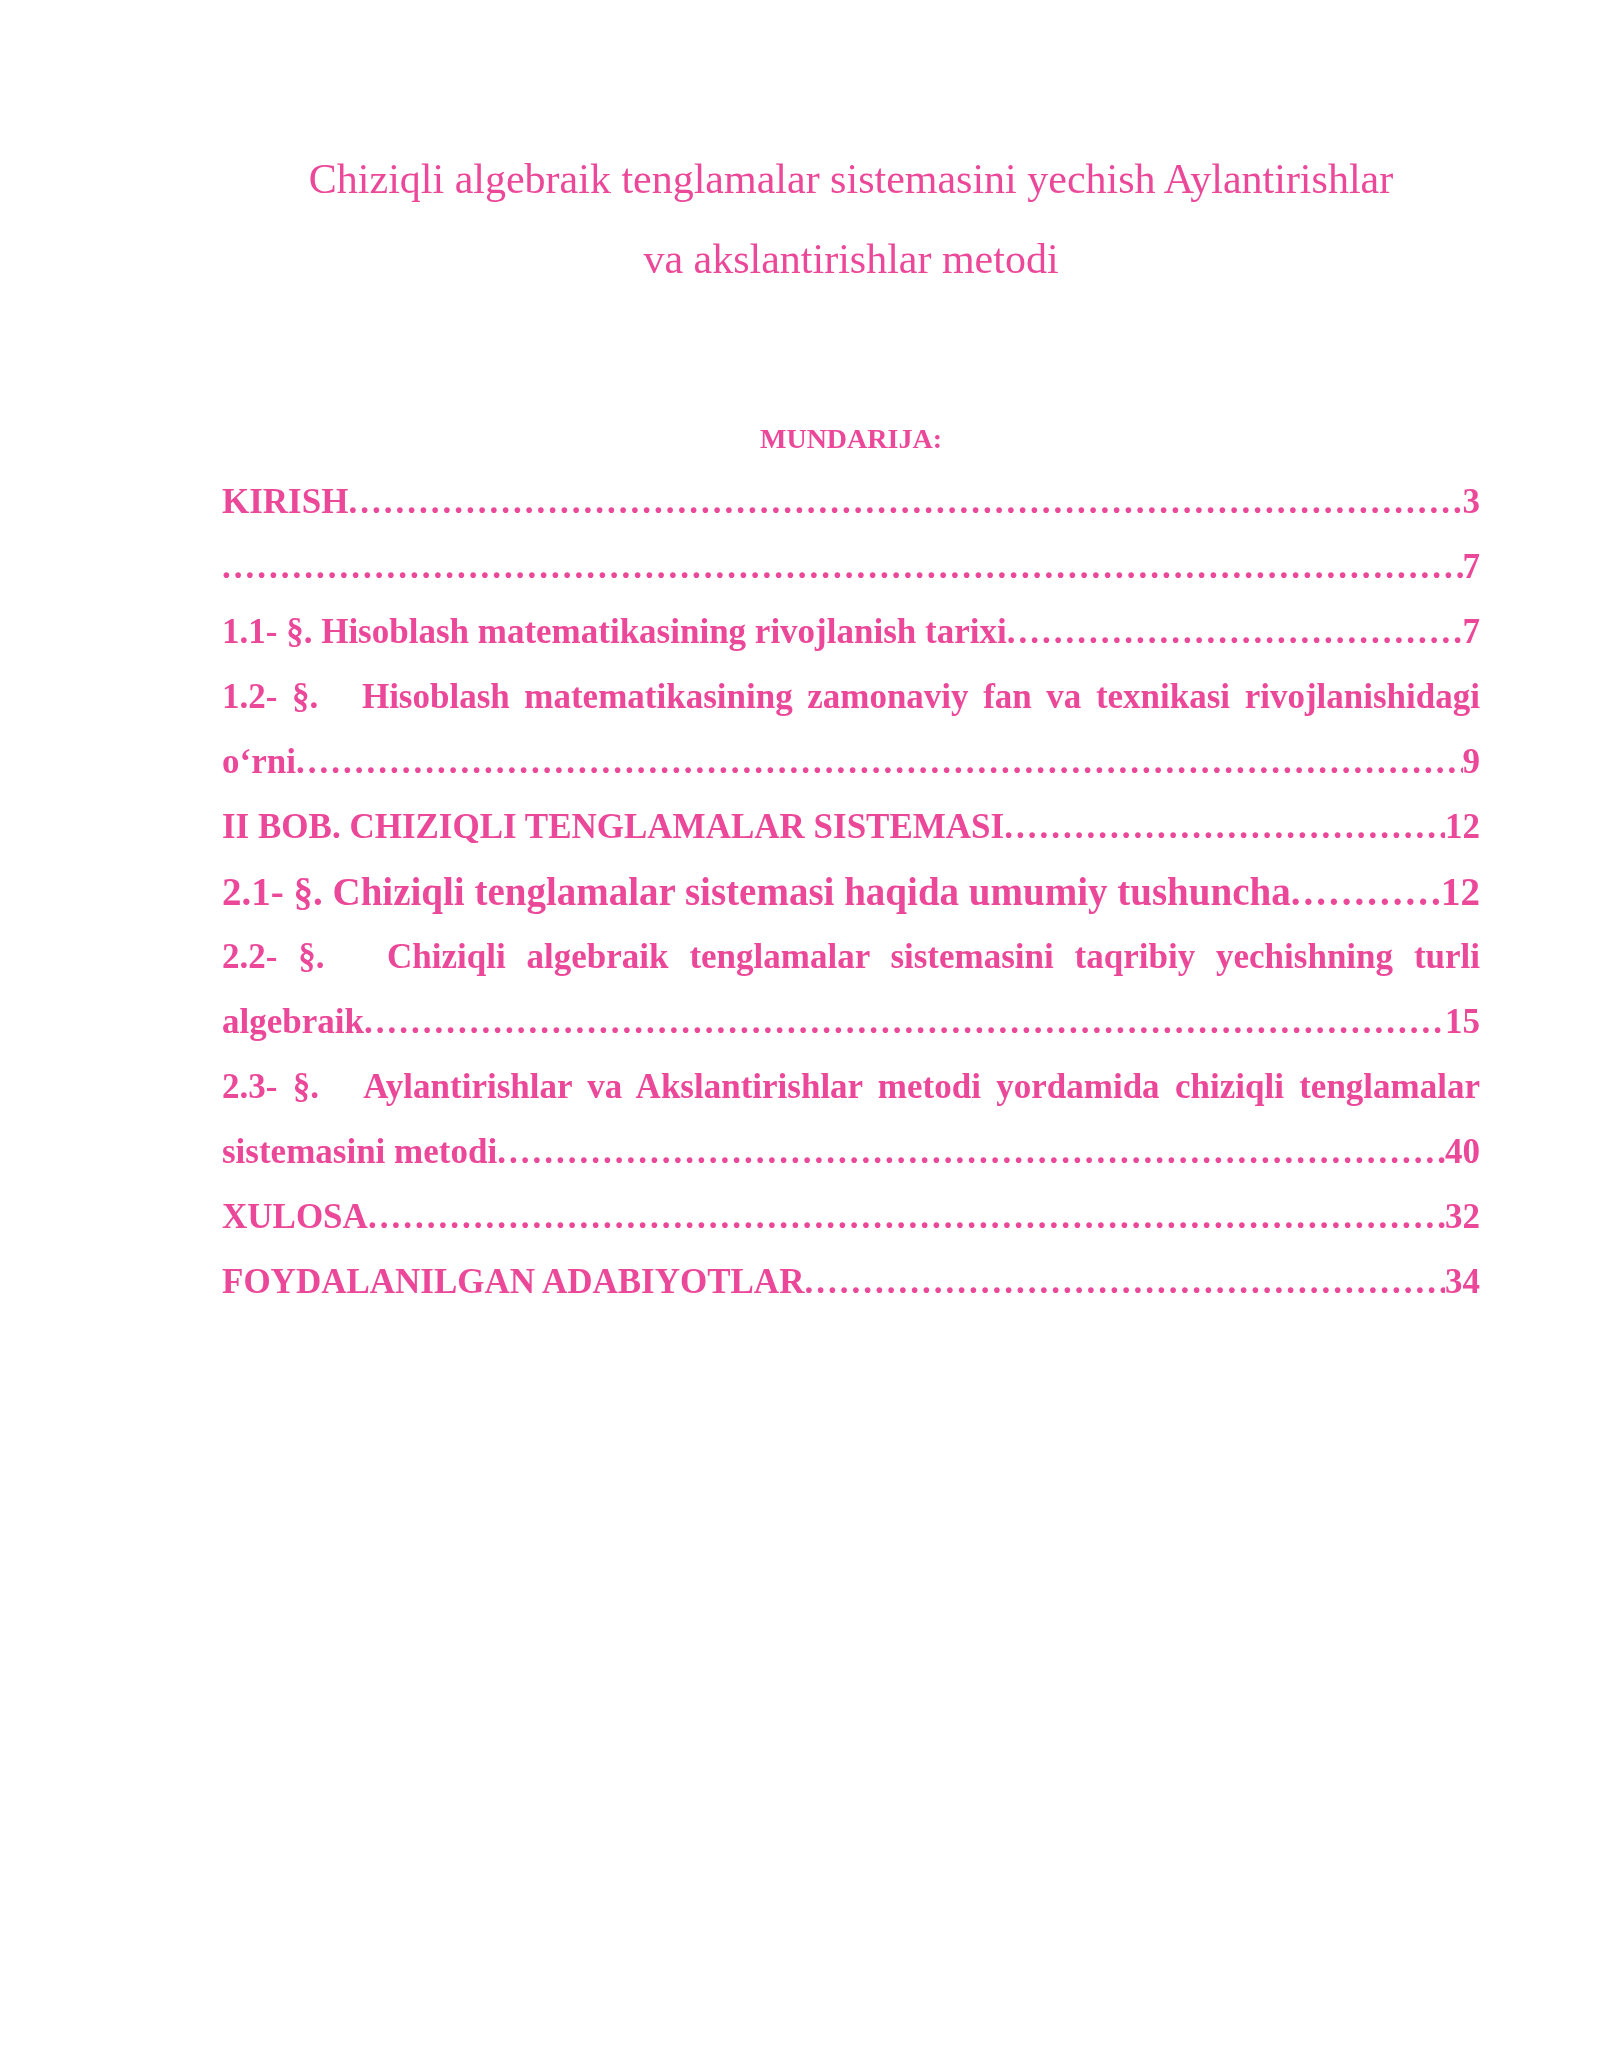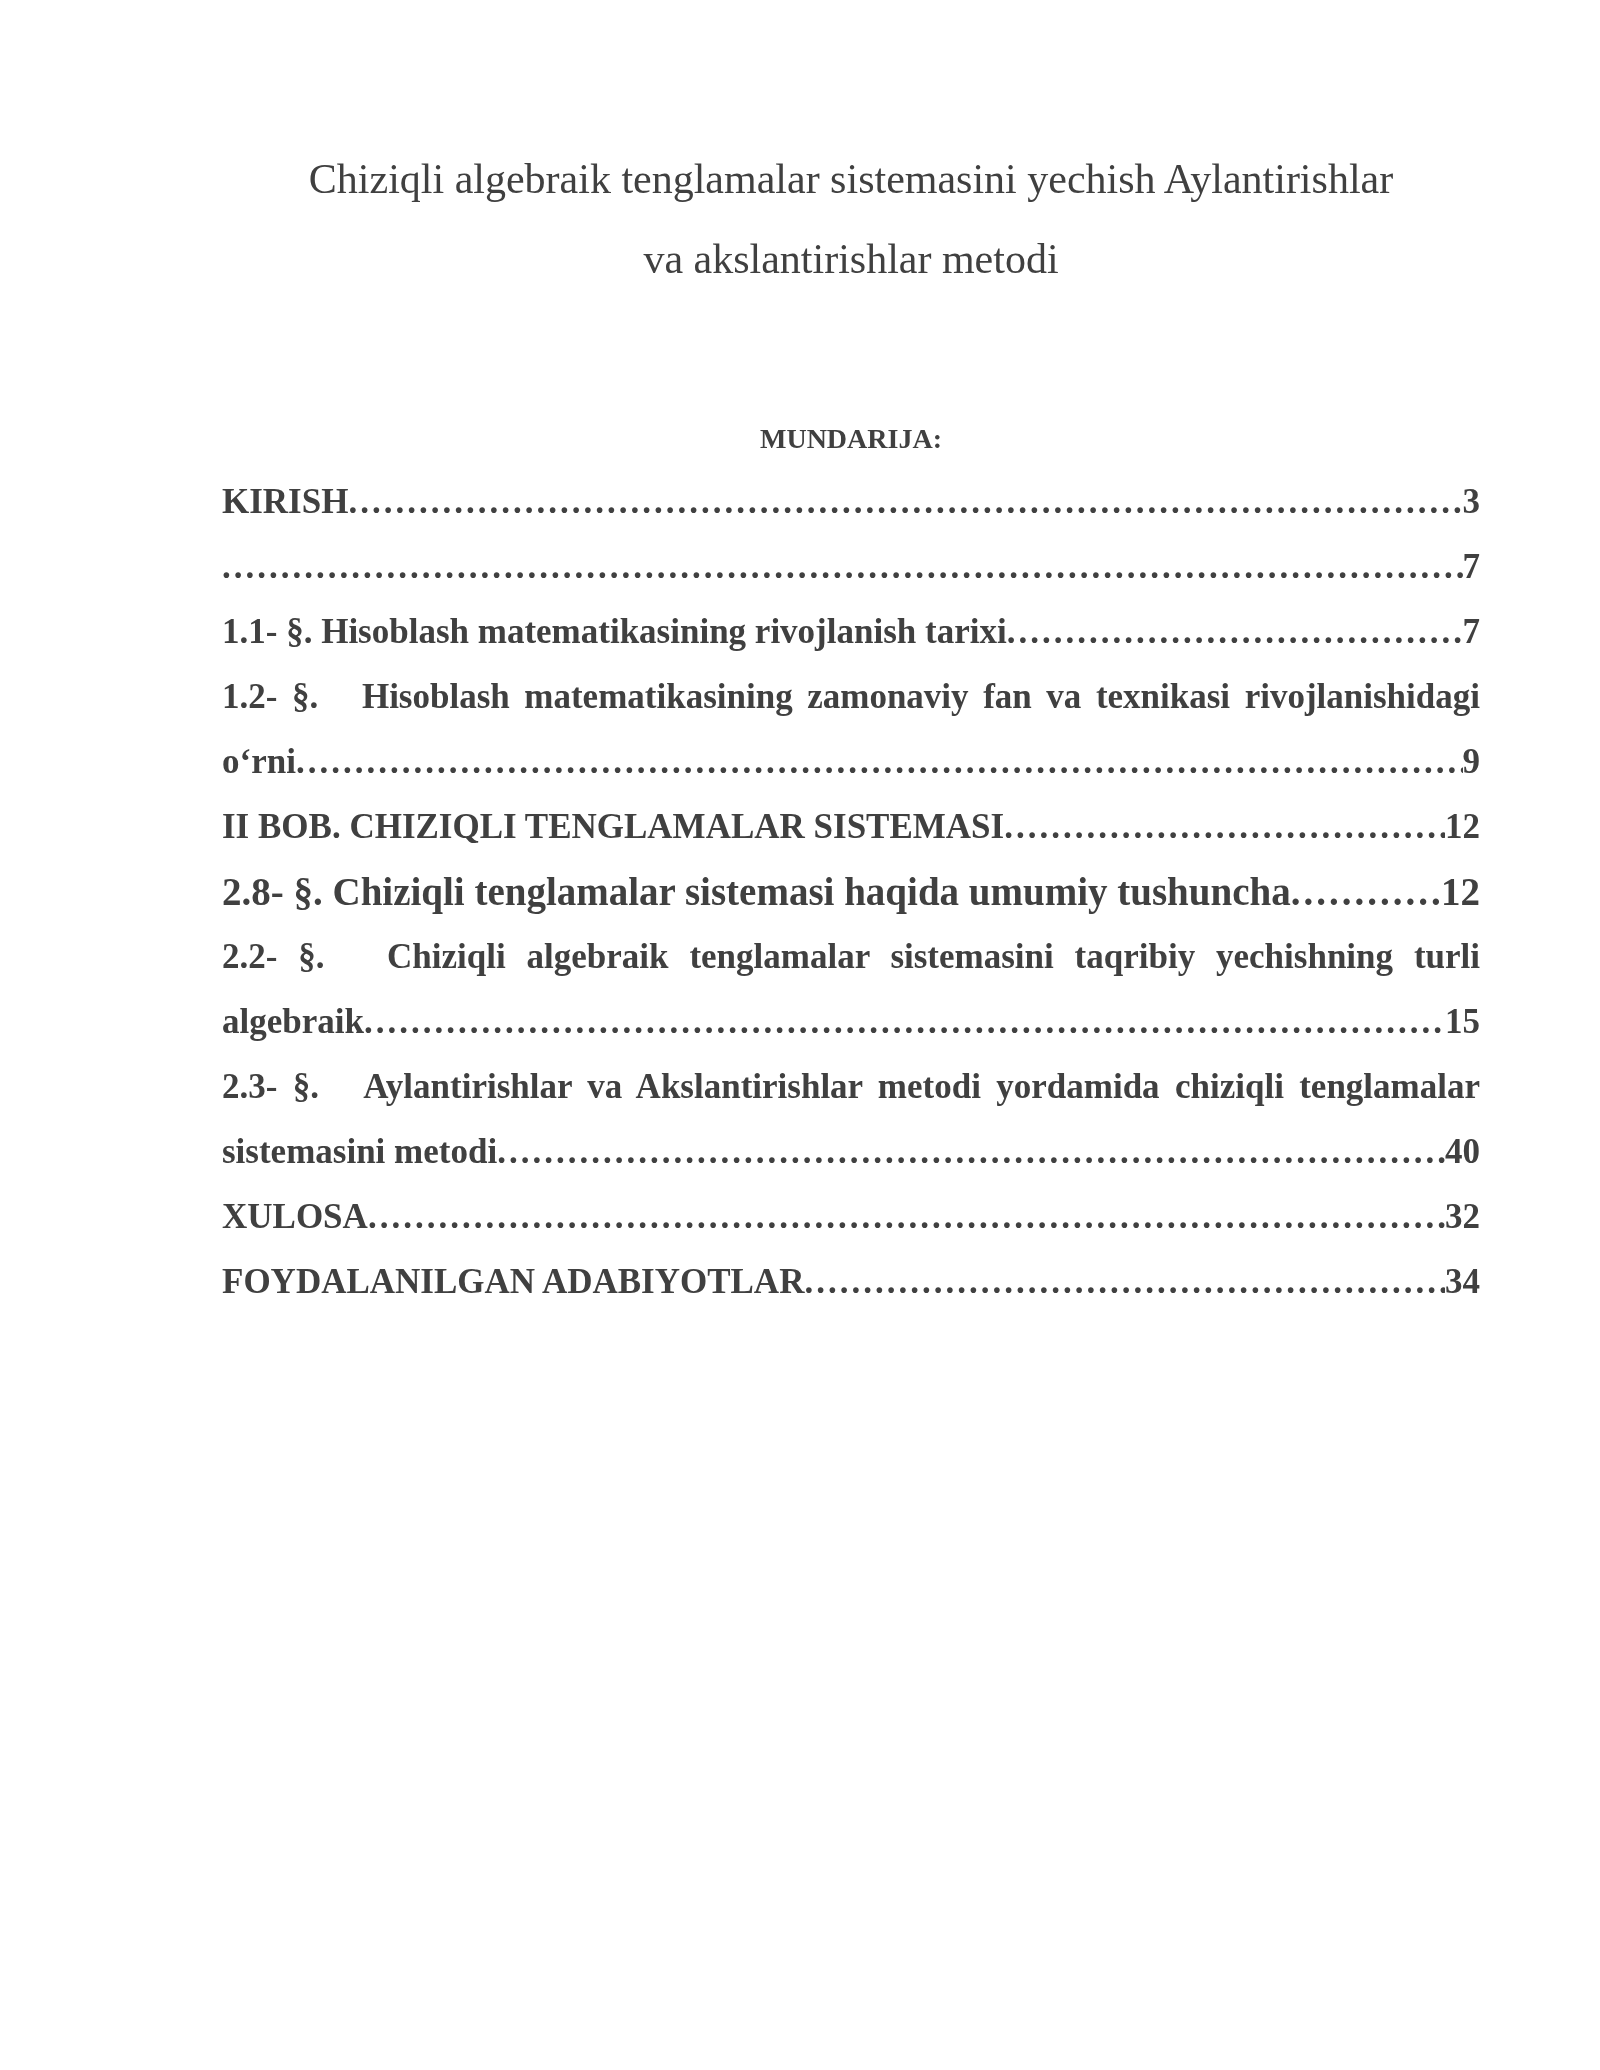--- a/index.html
+++ b/index.html
@@ -5,21 +5,21 @@
   html, body {
     margin: 0;
     padding: 0;
     background: #ffffff;
   }
   .page {
     position: relative;
     width: 1600px;
     height: 2070px;
     background: #ffffff;
-    color: #404040;
+    color: #ec4899;
     font-family: "Liberation Serif", "DejaVu Serif", serif;
     overflow: hidden;
   }
   .doc-title {
     position: absolute;
     top: 139px;
     left: 222px;
     width: 1258px;
     text-align: center;
     font-size: 42px;
@@ -108,21 +108,21 @@
       <span class="page-num">9</span>
     </div>
 
     <div class="toc-row">
       <span class="label">II BOB. CHIZIQLI TENGLAMALAR SISTEMASI</span>
       <span class="leader">............................................................................................................................................................</span>
       <span class="page-num">12</span>
     </div>
 
     <div class="toc-row big">
-      <span class="label">2.8- §. Chiziqli tenglamalar sistemasi haqida umumiy tushuncha</span>
+      <span class="label">2.1- §. Chiziqli tenglamalar sistemasi haqida umumiy tushuncha</span>
       <span class="leader">............................................................................................................................................................</span>
       <span class="page-num">12</span>
     </div>
 
     <div class="toc-row wrap-line">2.2- §.&nbsp;&nbsp; Chiziqli algebraik tenglamalar sistemasini taqribiy yechishning turli</div>
 
     <div class="toc-row">
       <span class="label">algebraik</span>
       <span class="leader">............................................................................................................................................................</span>
       <span class="page-num">15</span>

